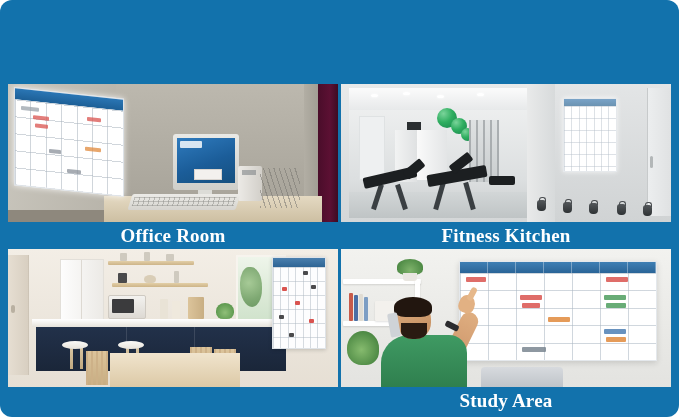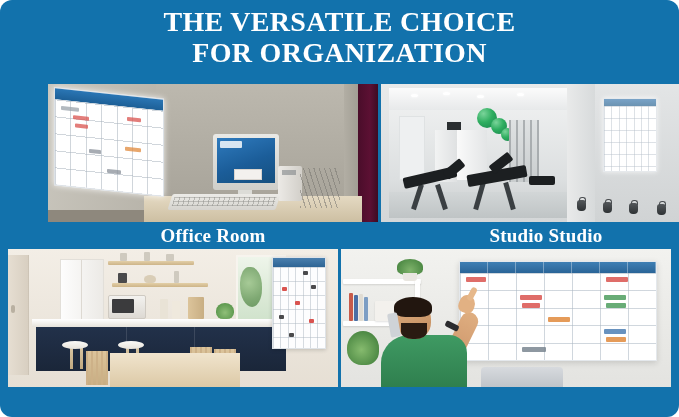--- a/index.html
+++ b/index.html
@@ -44,21 +44,21 @@
     left: 8px;
     width: 663px;
     height: 325px;
   }
   .cell {
     position: absolute;
     width: 330px;
   }
   .cell.col-l { left: 0; }
   .cell.col-r { left: 333px; }
-  .cell.row-t { top: 0; margin-left: 40px; }
+  .cell.row-t { top: 0; }
   .cell.row-b { top: 165px; }
 
   .photo {
     position: relative;
     width: 330px;
     height: 138px;
     overflow: hidden;
     background: #cfd3d6;
   }
   .caption {
@@ -465,24 +465,20 @@
   }
   .st-cal .note {
     position: absolute; height: 5px; border-radius: 1px; opacity: .85;
   }
 </style>
 </head>
 <body>
 
 <div class="infographic">
 
-  <div class="title-block">
-    <span class="title-line">THE VERSATILE CHOICE</span>
-    <span class="title-line">FOR ORGANIZATION</span>
-  </div>
 
   <div class="grid">
 
     <div class="cell col-l row-t">
       <div class="photo office">
         <div class="of-wall-left"></div>
         <div class="of-wall-back"></div>
         <div class="of-wall-right"></div>
         <div class="of-maroon"></div>
         <div class="of-floor"></div>
@@ -552,21 +548,21 @@
           <div class="cal-head"></div>
           <div class="cal-grid"></div>
         </div>
 
         <div class="gy-kb" style="left:196px;top:116px;"></div>
         <div class="gy-kb" style="left:222px;top:118px;"></div>
         <div class="gy-kb" style="left:248px;top:119px;"></div>
         <div class="gy-kb" style="left:276px;top:120px;"></div>
         <div class="gy-kb" style="left:302px;top:121px;"></div>
       </div>
-      <div class="caption">Studio Studio</div>
+      <div class="caption">Fitness Kitchen</div>
     </div>
 
     <div class="cell col-l row-b">
       <div class="photo kitchen">
         <div class="ki-wall"></div>
         <div class="ki-door"></div>
         <div class="ki-doorknob"></div>
         <div class="ki-window"></div>
         <div class="ki-greenery"></div>
         <div class="ki-fridge"></div>
@@ -662,16 +658,17 @@
         <div class="st-watch"></div>
         <div class="st-hand"></div>
         <div class="st-finger"></div>
         <div class="st-person-body"></div>
         <div class="st-head"></div>
         <div class="st-hair"></div>
         <div class="st-beard"></div>
         <div class="st-phone"></div>
         <div class="st-laptop"></div>
       </div>
+      <div class="caption">Study Area</div>
     </div>
 
   </div>
 </div>
 
 </body></html>

